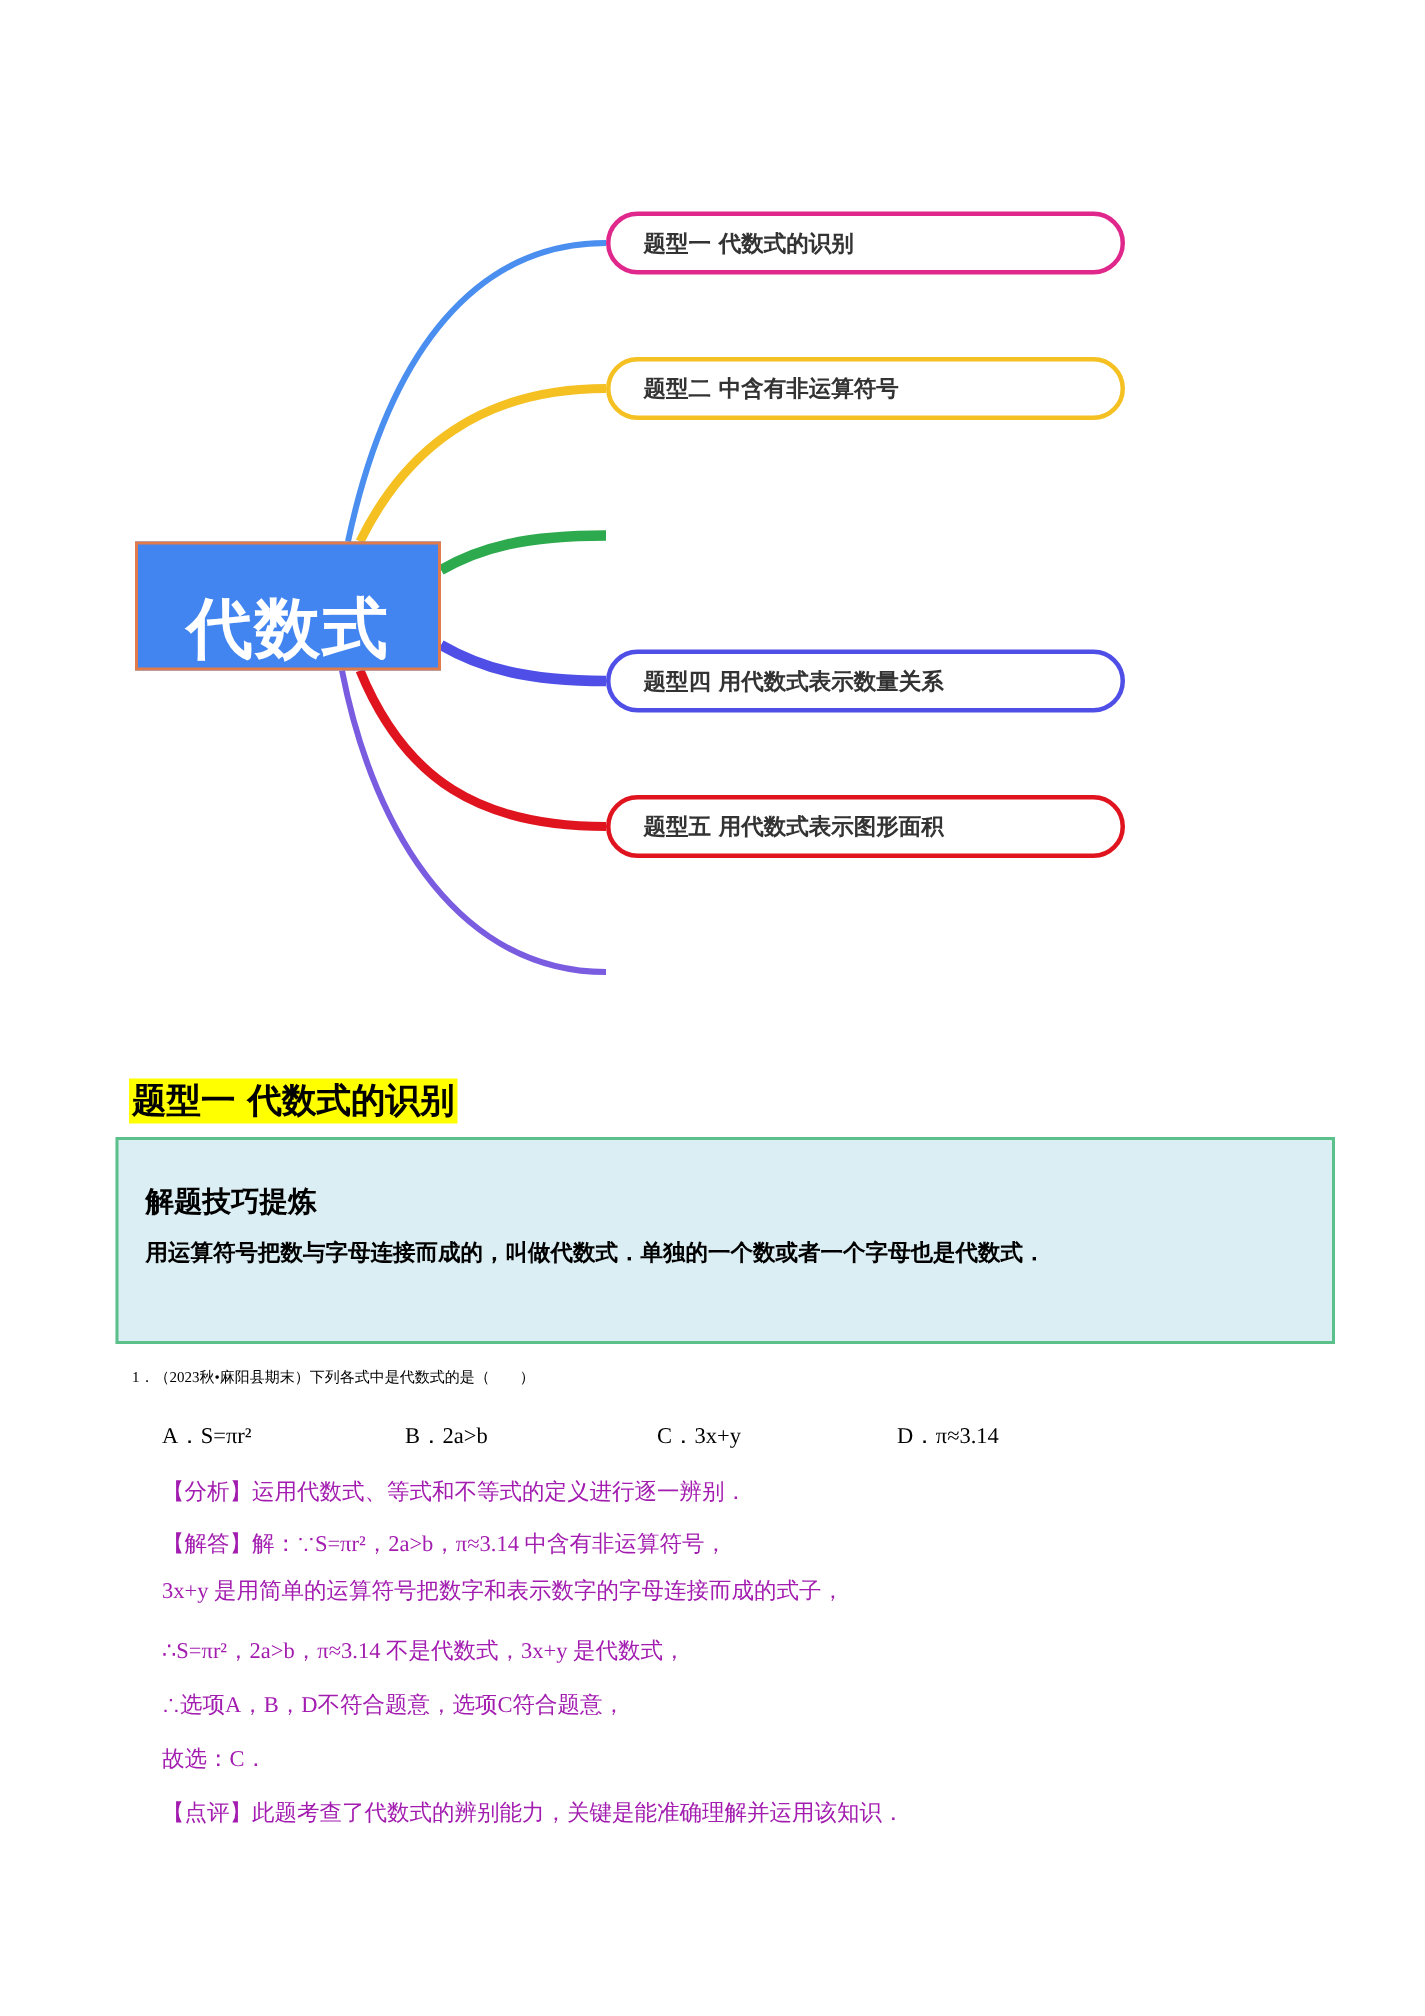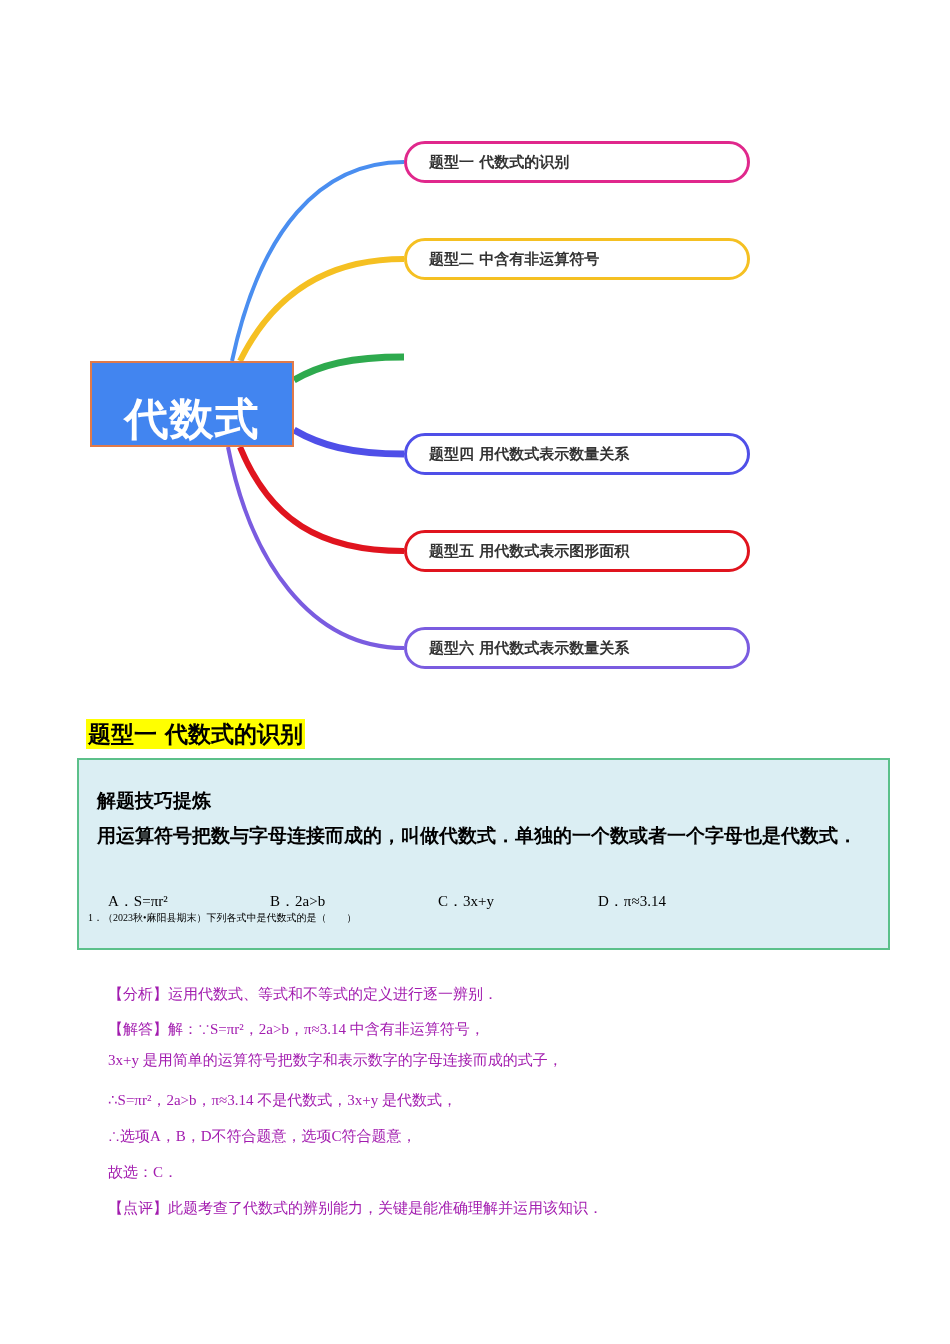--- a/index.html
+++ b/index.html
@@ -13,29 +13,29 @@
   .root-label { color:#fff; font-family:"DejaVu Sans",sans-serif; font-weight:bold;
                 font-size:44px; letter-spacing:1px;margin-top:31px; }
   .node { position:absolute; left:404px; width:346px; height:42px; box-sizing:border-box;
           border:3px solid; border-radius:22px; background:#fff;
           display:flex; align-items:center; padding-left:22px; }
   .node-label { font-family:"DejaVu Sans",sans-serif; font-weight:bold; font-size:15px; color:#333; }
 
   .section-title { position:absolute; left:86px; top:719px; height:30px; background:#ffff00;
                    font-family:"DejaVu Sans",sans-serif; font-weight:bold; font-size:23px;
                    line-height:30px; padding:0 2px; color:#000; }
-  .tip-box { position:absolute; left:77px; top:758px; width:813px; height:192px;
+  .tip-box { position:absolute; left:77px; top:758px; width:813px; height:138px;
              box-sizing:border-box; background:#dbeef3; border:2px solid #5cc08a; }
   .tip-title { position:absolute; left:18px; top:28px; font-size:19px; font-weight:bold;
                font-family:"DejaVu Serif",serif; }
-  .tip-body { position:absolute; left:18px; top:62px; right:10px; font-size:19px; font-weight:bold;
+  .tip-body { position:absolute; left:18px; top:62px; right:10px; font-size:15px; font-weight:bold;
               line-height:27px; font-family:"DejaVu Serif",serif; }
 
   .q { position:absolute; left:88px; top:911px; font-size:10px; }
-  .options { position:absolute; left:108px; top:892px; width:600px; height:22px; font-size:15px; }
+  .options { position:absolute; left:108px; top:948px; width:600px; height:22px; font-size:15px; }
   .opt { position:absolute; top:0; }
   .ans-line { position:absolute; left:108px; font-size:15px; color:#a21caf; }
 </style>
 </head>
 <body>
 
 <div class="mindmap">
   <svg width="950" height="700">
     <path d="M232,361 C260,230 320,162 404,162" stroke="#4a8ef0" stroke-width="4" fill="none"></path>
     <path d="M240,361 C270,300 320,259 404,259" stroke="#f5c022" stroke-width="6" fill="none"></path>
@@ -53,23 +53,20 @@
     <span class="node-label">题型一  代数式的识别</span>
   </div>
   <div class="node" style="top:238px;border-color:#f5c022">
     <span class="node-label">题型二  中含有非运算符号</span>
   </div>
   <div class="node" style="top:530px;border-color:#e0141e">
     <span class="node-label">题型五  用代数式表示图形面积</span>
   </div>
   <div class="node" style="top:433px;border-color:#4f4fe8">
     <span class="node-label">题型四  用代数式表示数量关系</span>
-  </div>
-  <div class="node" style="top:627px;border-color:#7a5ce0">
-    <span class="node-label">题型六   用代数式表示数量关系</span>
   </div>
 </div>
 
 <div class="section-title">题型一    代数式的识别</div>
 
 <div class="tip-box">
   <div class="tip-title">解题技巧提炼</div>
   <div class="tip-body">用运算符号把数与字母连接而成的，叫做代数式．单独的一个数或者一个字母也是代数式．</div>
 </div>
 

